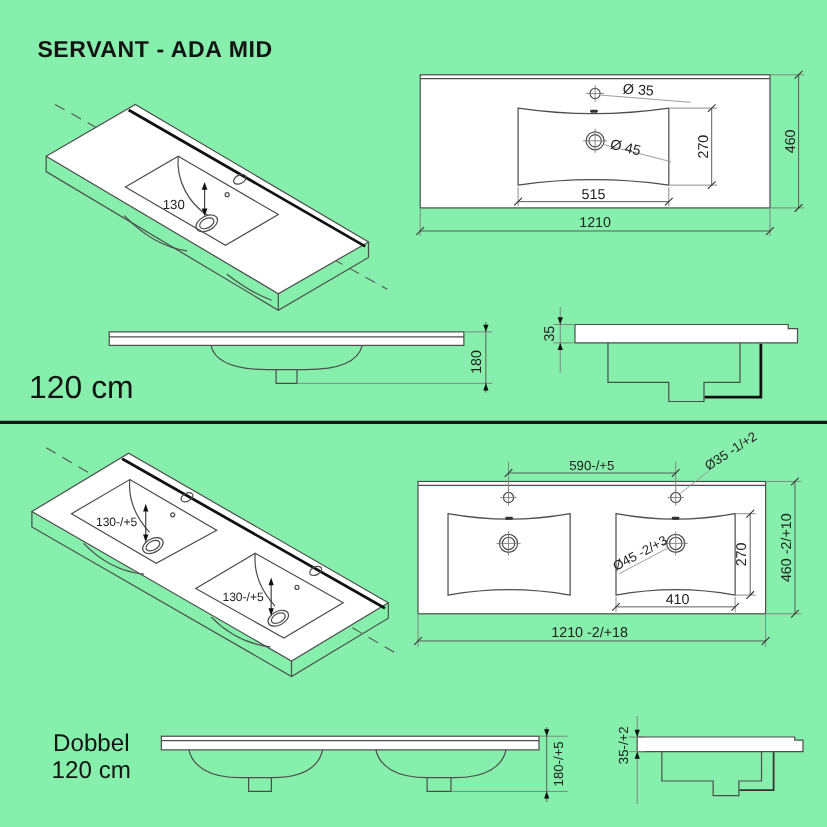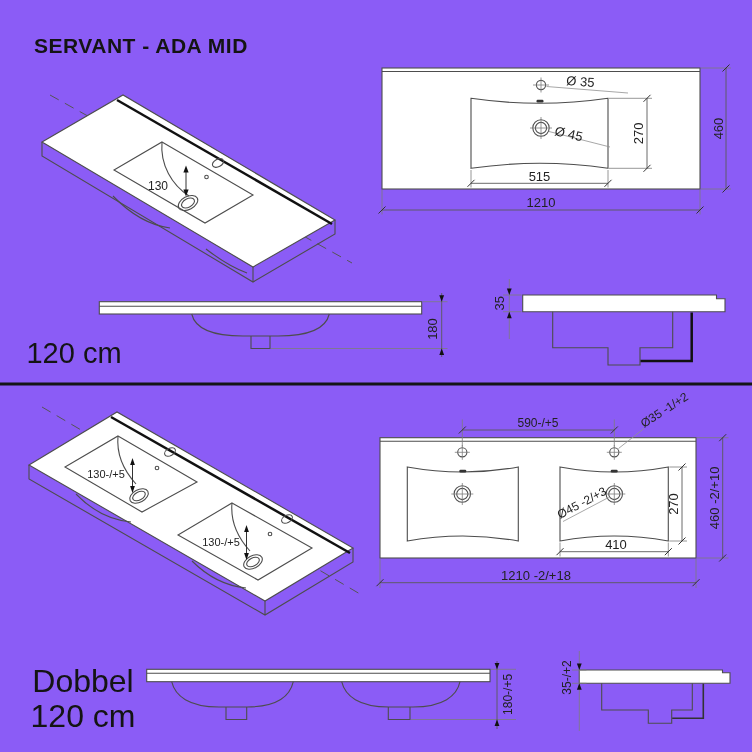--- a/index.html
+++ b/index.html
@@ -1,23 +1,23 @@
 <!DOCTYPE html>
 <html><head>
 <meta charset="utf-8">
 <style>
   html,body{margin:0;padding:0;background:#fff;}
-  #canvas{position:relative;width:752px;height:752px;background:#8b5cf6;overflow:hidden;
+  #canvas{position:relative;width:752px;height:752px;background:#86efac;overflow:hidden;
           font-family:"Liberation Sans",sans-serif;}
   #title{position:absolute;left:34px;top:34px;font-size:21px;font-weight:bold;
          letter-spacing:.5px;color:#141414;}
   .serif-label{position:absolute;font-family:Liberation Sans, sans-serif;color:#141414;
          text-align:center;line-height:1.08;}
   #single-size{left:24px;top:338px;width:100px;font-size:29px;}
-  #double-size{left:28px;top:664px;width:110px;font-size:32px;}
+  #double-size{left:28px;top:664px;width:110px;font-size:22px;}
   svg{position:absolute;left:0;top:0;}
   svg text{font-family:"Liberation Sans",sans-serif;fill:#222;}
   .ln{stroke:#4d4d4d;stroke-width:1.1;fill:none;}
   .lnw{stroke:#4d4d4d;stroke-width:1.1;fill:#fff;}
   .thin{stroke:#7c7c7c;stroke-width:.8;fill:none;}
   .leader{stroke:#909090;stroke-width:.8;fill:none;}
   .dim{stroke:#5a5a5a;stroke-width:.9;fill:none;}
   .tick{stroke:#333;stroke-width:1;fill:none;}
   .thick{stroke:#111;stroke-width:2.5;fill:none;}
   .dash{stroke:#555;stroke-width:1;fill:none;stroke-dasharray:10 7;}

